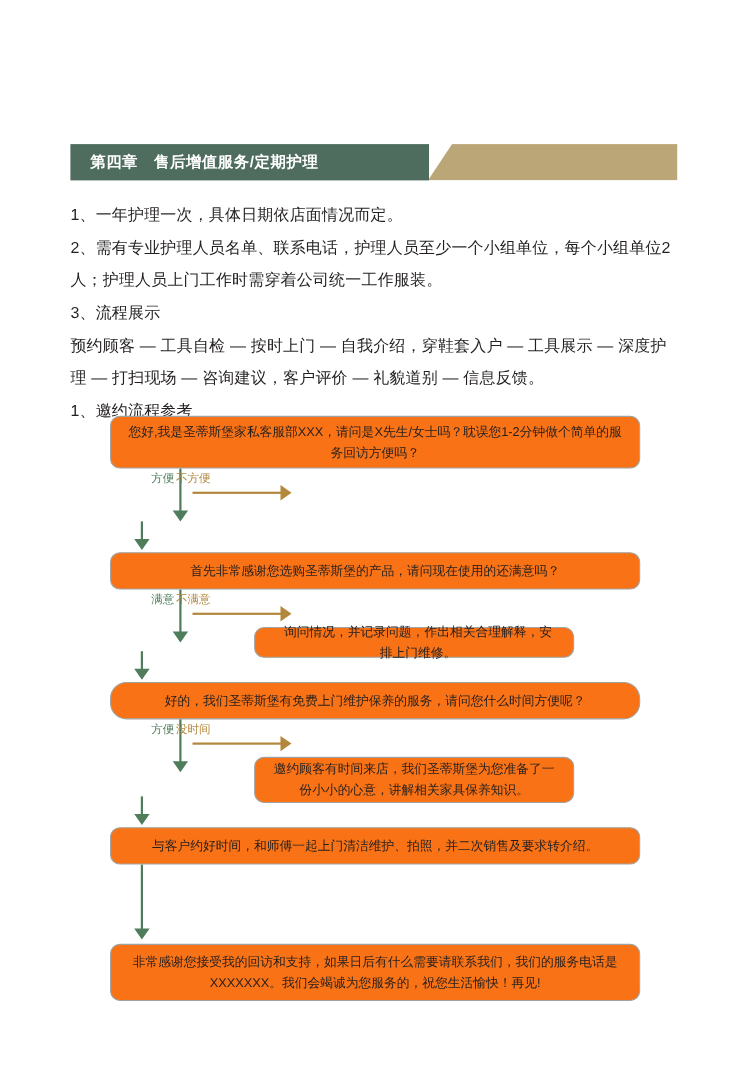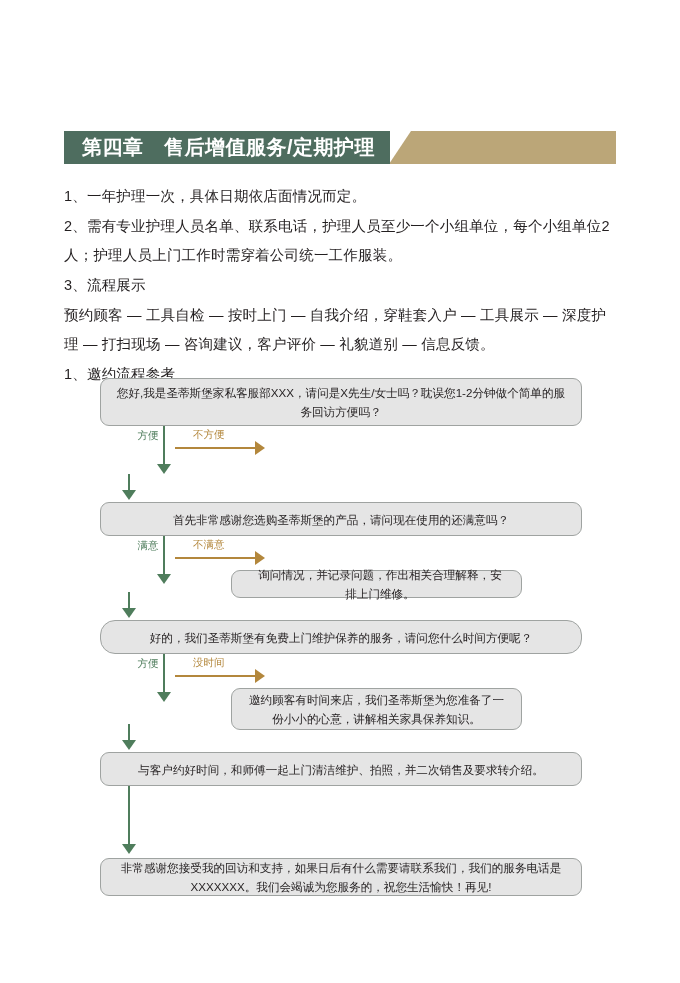--- a/index.html
+++ b/index.html
@@ -38,21 +38,21 @@
     flex: 0 0 326px;
     display: flex;
     align-items: center;
     padding-left: 18px;
     box-sizing: border-box;
     position: relative;
     z-index: 2;
   }
   .banner-green span {
     color: #ffffff;
-    font-size: 20px;
+    font-size: 14px;
     font-weight: bold;
     letter-spacing: 0.5px;
   }
   .banner-tan {
     flex: 1 1 auto;
     background: #bba678;
     margin-left: -1px;
     clip-path: polygon(22px 0, 100% 0, 100% 100%, 0 100%);
   }
 
@@ -83,21 +83,21 @@
     border-radius: 9px;
     box-sizing: border-box;
     font-size: 11.6px;
     line-height: 19px;
     color: #231f20;
     text-align: center;
     display: flex;
     align-items: center;
     justify-content: center;
     padding: 6px 14px;
-    background: #e5e5e5;
+    background: #f97316;
   }
   .node.wide {
     width: 482px;
     margin-left: 0;
   }
   .node.right {
     width: 291px;
     margin-left: 131px;
   }
   .node.final {
@@ -134,21 +134,21 @@
     left: 0px;
     top: 2px;
     width: 26px;
     font-size: 10.5px;
     line-height: 14px;
     color: #4f7d5c;
     text-align: center;
   }
   .branch .hlabel {
     position: absolute;
-    left: 58px;
+    left: 25px;
     top: 2px;
     font-size: 10.5px;
     color: #b3873c;
     white-space: nowrap;
   }
   .branch .hline {
     position: absolute;
     left: 40px;
     top: 21px;
     height: 2px;
@@ -270,17 +270,17 @@
       <div class="varrow"></div>
     </div>
 
     <div class="node wide" style="height:34px;">与客户约好时间，和师傅一起上门清洁维护、拍照，并二次销售及要求转介绍。</div>
 
     <div class="connector long">
       <div class="vline"></div>
       <div class="varrow"></div>
     </div>
 
-    <div class="node final" style="height:38px;">非常感谢您接受我的回访和支持，如果日后有什么需要请联系我们，我们的服务电话是XXXXXXX。我们会竭诚为您服务的，祝您生活愉快！再见!</div>
+    <div class="node final" style="height:52px;">非常感谢您接受我的回访和支持，如果日后有什么需要请联系我们，我们的服务电话是XXXXXXX。我们会竭诚为您服务的，祝您生活愉快！再见!</div>
 
   </div>
 
 </div>
 
 </body></html>

